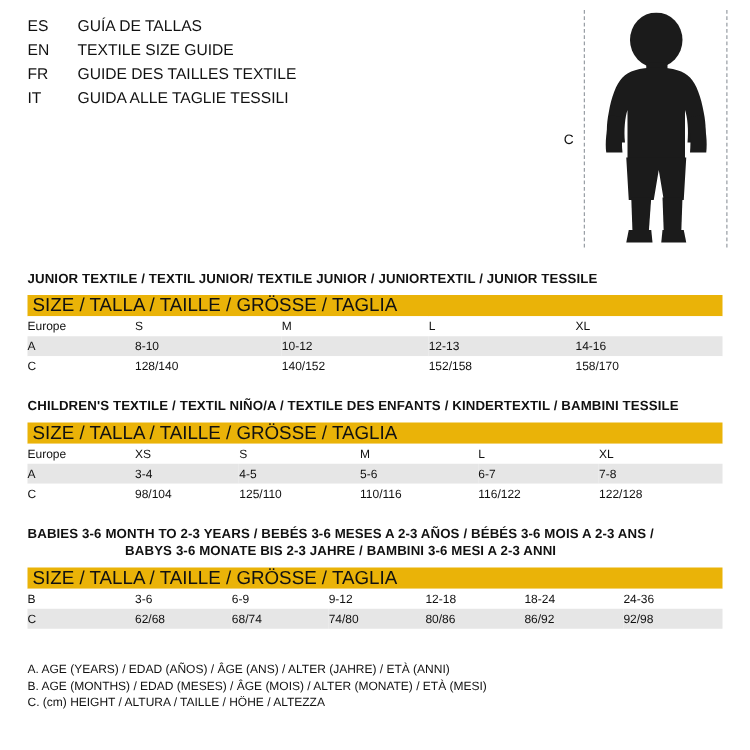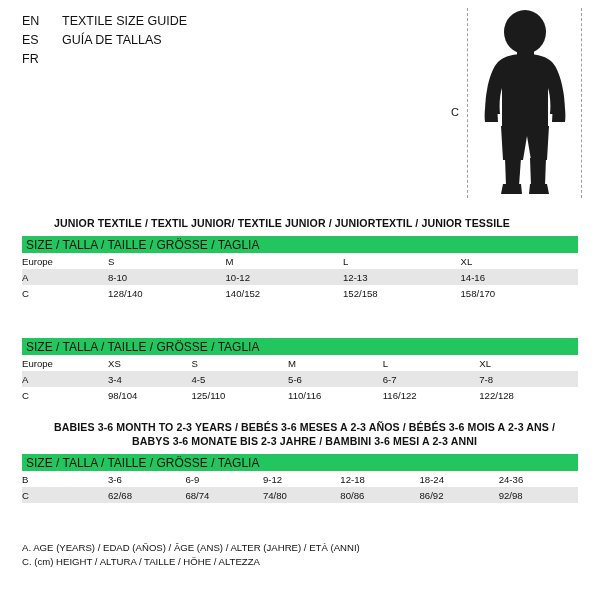--- a/index.html
+++ b/index.html
@@ -75,78 +75,82 @@
   }
 
   
   .sec-title {
     position: absolute;
     left: 22px;
     font-size: 10.6px;
     font-weight: bold;
     color: #111;
     letter-spacing: 0.1px;
-    margin-left: 32px;
   }
   .sec-title.two-line { line-height: 13.5px; }
 
   
   table.size-table {
     position: absolute;
     left: 22px;
     border-collapse: collapse;
     width: 556px;
     font-size: 9.6px;
   }
   table.size-table td {
     padding: 0;
     height: 16px;
     vertical-align: middle;
     color: #111;
   }
   tr.hdr-band td {
-    background: #22c55e;
-    color: #111;
-    font-size: 12px;
+    background: #eab308;
+    color: #111;
+    font-size: 15px;
     height: 17px;
     padding-left: 4px;
   }
   tr.shade td { background: #e6e6e6; }
   tr.plain td { background: #ffffff; }
   td.lbl { padding-left: 4px; width: 86px; margin-top: 23px; }
   td.val { padding-left: 2px; }
 
   
   .footnotes {
     position: absolute;
     left: 22px;
-    top: 541px;
+    top: 529px;
     width: 560px;
     font-size: 9.6px;
     line-height: 13.6px;
     color: #111;
   }
   .footnotes div { white-space: nowrap; }
 </style>
 </head>
 <body>
 
 <div id="page">
 
   <div class="header">
     <div class="hdr-row">
+      <span class="hdr-lang">ES</span>
+      <span class="hdr-text">GUÍA DE TALLAS</span>
+    </div>
+    <div class="hdr-row">
       <span class="hdr-lang">EN</span>
       <span class="hdr-text">TEXTILE SIZE GUIDE</span>
     </div>
     <div class="hdr-row">
-      <span class="hdr-lang">ES</span>
-      <span class="hdr-text">GUÍA DE TALLAS</span>
-    </div>
-    <div class="hdr-row">
       <span class="hdr-lang">FR</span>
+      <span class="hdr-text">GUIDE DES TAILLES TEXTILE</span>
+    </div>
+    <div class="hdr-row">
+      <span class="hdr-lang">IT</span>
+      <span class="hdr-text">GUIDA ALLE TAGLIE TESSILI</span>
     </div>
   </div>
 
   <div class="figure-area">
     <div class="dash-line dash-left"></div>
     <div class="dash-line dash-right"></div>
     <span class="c-label">C</span>
     <svg class="silhouette" viewBox="0 0 104 188">
       <g fill="#1b1b1b">
 
@@ -195,20 +199,21 @@
     <tr class="plain">
       <td class="lbl">C</td>
       <td class="val">128/140</td>
       <td class="val">140/152</td>
       <td class="val">152/158</td>
       <td class="val">158/170</td>
     </tr>
   </tbody>
     </table>
 
+  <div class="sec-title" style="top:319px;">CHILDREN'S TEXTILE / TEXTIL NIÑO/A / TEXTILE DES ENFANTS / KINDERTEXTIL / BAMBINI TESSILE</div>
   <table class="size-table" style="top:338px;">
     <tbody>
         <tr class="hdr-band">
       <td colspan="6">SIZE / TALLA / TAILLE / GRÖSSE / TAGLIA</td>
     </tr>
     <tr class="plain">
       <td class="lbl">Europe</td>
       <td class="val">XS</td>
       <td class="val">S</td>
       <td class="val">M</td>
@@ -259,16 +264,17 @@
       <td class="val">74/80</td>
       <td class="val">80/86</td>
       <td class="val">86/92</td>
       <td class="val">92/98</td>
     </tr>
   </tbody>
     </table>
 
   <div class="footnotes">
     <div>A. AGE (YEARS) / EDAD (AÑOS) / ÂGE (ANS) / ALTER (JAHRE) / ETÀ (ANNI)</div>
+    <div>B. AGE (MONTHS) / EDAD (MESES) / ÂGE (MOIS) / ALTER (MONATE) / ETÀ (MESI)</div>
     <div>C. (cm) HEIGHT / ALTURA / TAILLE / HÖHE / ALTEZZA</div>
   </div>
 
 </div>
 
 </body></html>

